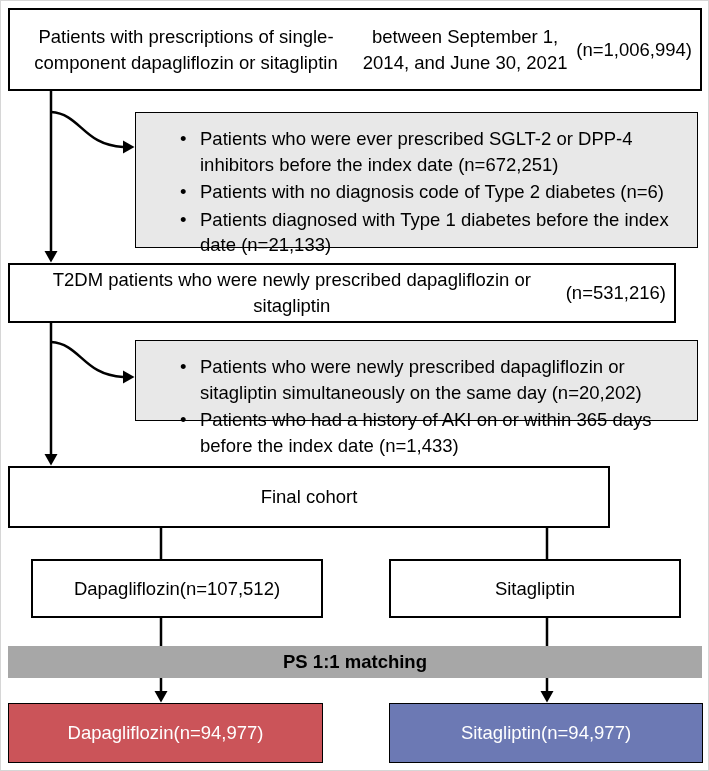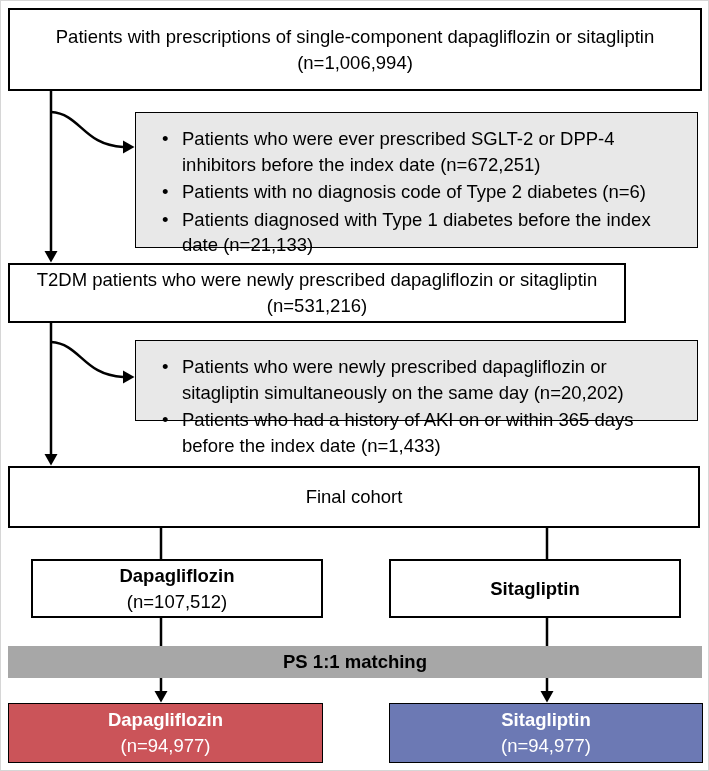--- a/index.html
+++ b/index.html
@@ -38,66 +38,67 @@
     position: absolute;
     box-sizing: border-box;
     z-index: 2;
     font-size: 18.5px;
     line-height: 1.38;
   }
   .main {
     background: #ffffff;
     border: 2px solid var(--color-box-border, #000);
     display: flex;
-    flex-direction: column;
+    flex-direction: row;
     justify-content: center;
     align-items: center;
     text-align: center;
     padding: 2px 8px;
   }
   .exclusion {
     background: var(--color-exclusion-bg, #e8e8e8);
     border: 1.5px solid var(--color-box-border, #000);
+    padding-left: 18px;
   }
   .exclusion ul {
     list-style: none;
     margin: 0;
     padding: 13px 16px 10px 22px;
   }
   .exclusion li {
     position: relative;
     padding-left: 24px;
     margin-bottom: 2px;
   }
   .exclusion li::before {
     content: "\2022";
     position: absolute;
     left: 4px;
     top: 0;
   }
   .top-box     { left: 7px;   top: 7px;   width: 694px; height: 83px; }
   .excl-1      { left: 134px; top: 111px; width: 563px; height: 136px; }
-  .t2dm-box    { left: 7px;   top: 262px; width: 618px; height: 60px; }
+  .t2dm-box    { left: 7px;   top: 262px; width: 668px; height: 60px; }
   .excl-2      { left: 134px; top: 339px; width: 563px; height: 81px; }
-  .final-box   { left: 7px;   top: 465px; width: 692px; height: 62px; }
+  .final-box   { left: 7px;   top: 465px; width: 602px; height: 62px; }
   .arm-left    { left: 30px;  top: 558px; width: 292px; height: 59px; }
   .arm-right   { left: 388px; top: 558px; width: 292px; height: 59px; }
   .match-bar   { left: 7px;   top: 645px; width: 694px; height: 32px;
                  background: var(--color-matching-bar-bg, #a7a7a7);
                  border: none;
                  font-weight: bold; }
   .matched-left  { left: 7px;   top: 702px; width: 315px; height: 60px;
                    background: var(--color-dapagliflozin-bg, #cb5459);
                    border: 1.5px solid var(--color-box-border, #000);
                    color: #ffffff; }
   .matched-right { left: 388px; top: 702px; width: 314px; height: 60px;
                    background: var(--color-sitagliptin-bg, #6c79b4);
                    border: 1.5px solid var(--color-box-border, #000);
                    color: #ffffff; }
-  .bold { font-weight: bold; }
+  .bold { font-weight: normal; }
 </style>
 </head>
 <body>
 
 <div class="figure">
 
   <svg class="connectors" viewBox="0 0 709 771" xmlns="http://www.w3.org/2000/svg">
 
     <line x1="50" y1="90" x2="50" y2="251"></line>
     <polygon points="43.5,250 56.5,250 50,261.5"></polygon>
@@ -118,20 +119,21 @@
     <line x1="546" y1="617" x2="546" y2="645"></line>
 
     <line x1="160" y1="677" x2="160" y2="691"></line>
     <polygon points="153.5,690 166.5,690 160,701.5"></polygon>
     <line x1="546" y1="677" x2="546" y2="691"></line>
     <polygon points="539.5,690 552.5,690 546,701.5"></polygon>
   </svg>
 
   <div class="box main top-box">
     <div>Patients with prescriptions of single-component dapagliflozin or sitagliptin</div>
+    <div>between September 1, 2014, and June 30, 2021</div>
     <div>(n=1,006,994)</div>
   </div>
 
   <div class="box exclusion excl-1">
     <ul>
       <li>Patients who were ever prescribed SGLT-2 or DPP-4 inhibitors before the index date (n=672,251)</li>
       <li>Patients with no diagnosis code of Type 2 diabetes (n=6)</li>
       <li>Patients diagnosed with Type 1 diabetes before the index date (n=21,133)</li>
     </ul>
   </div>

